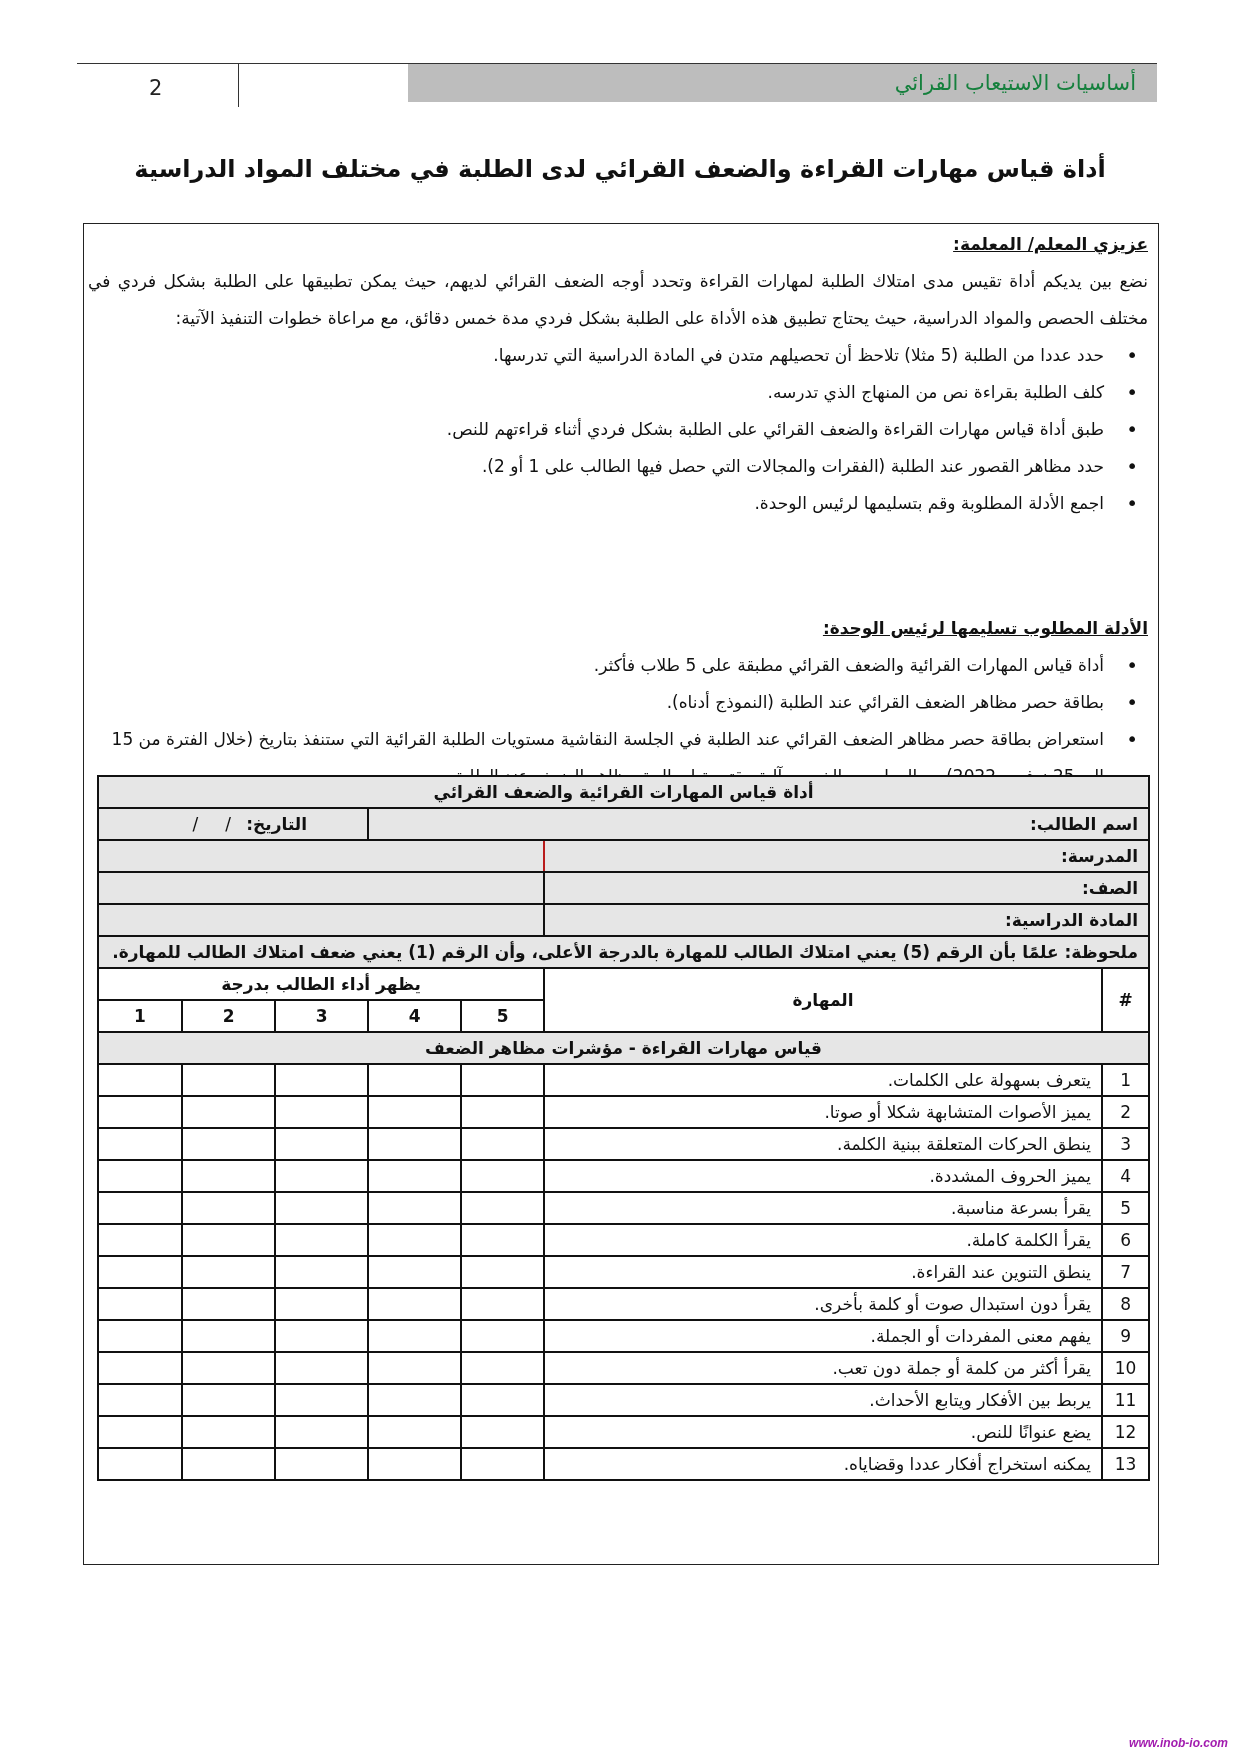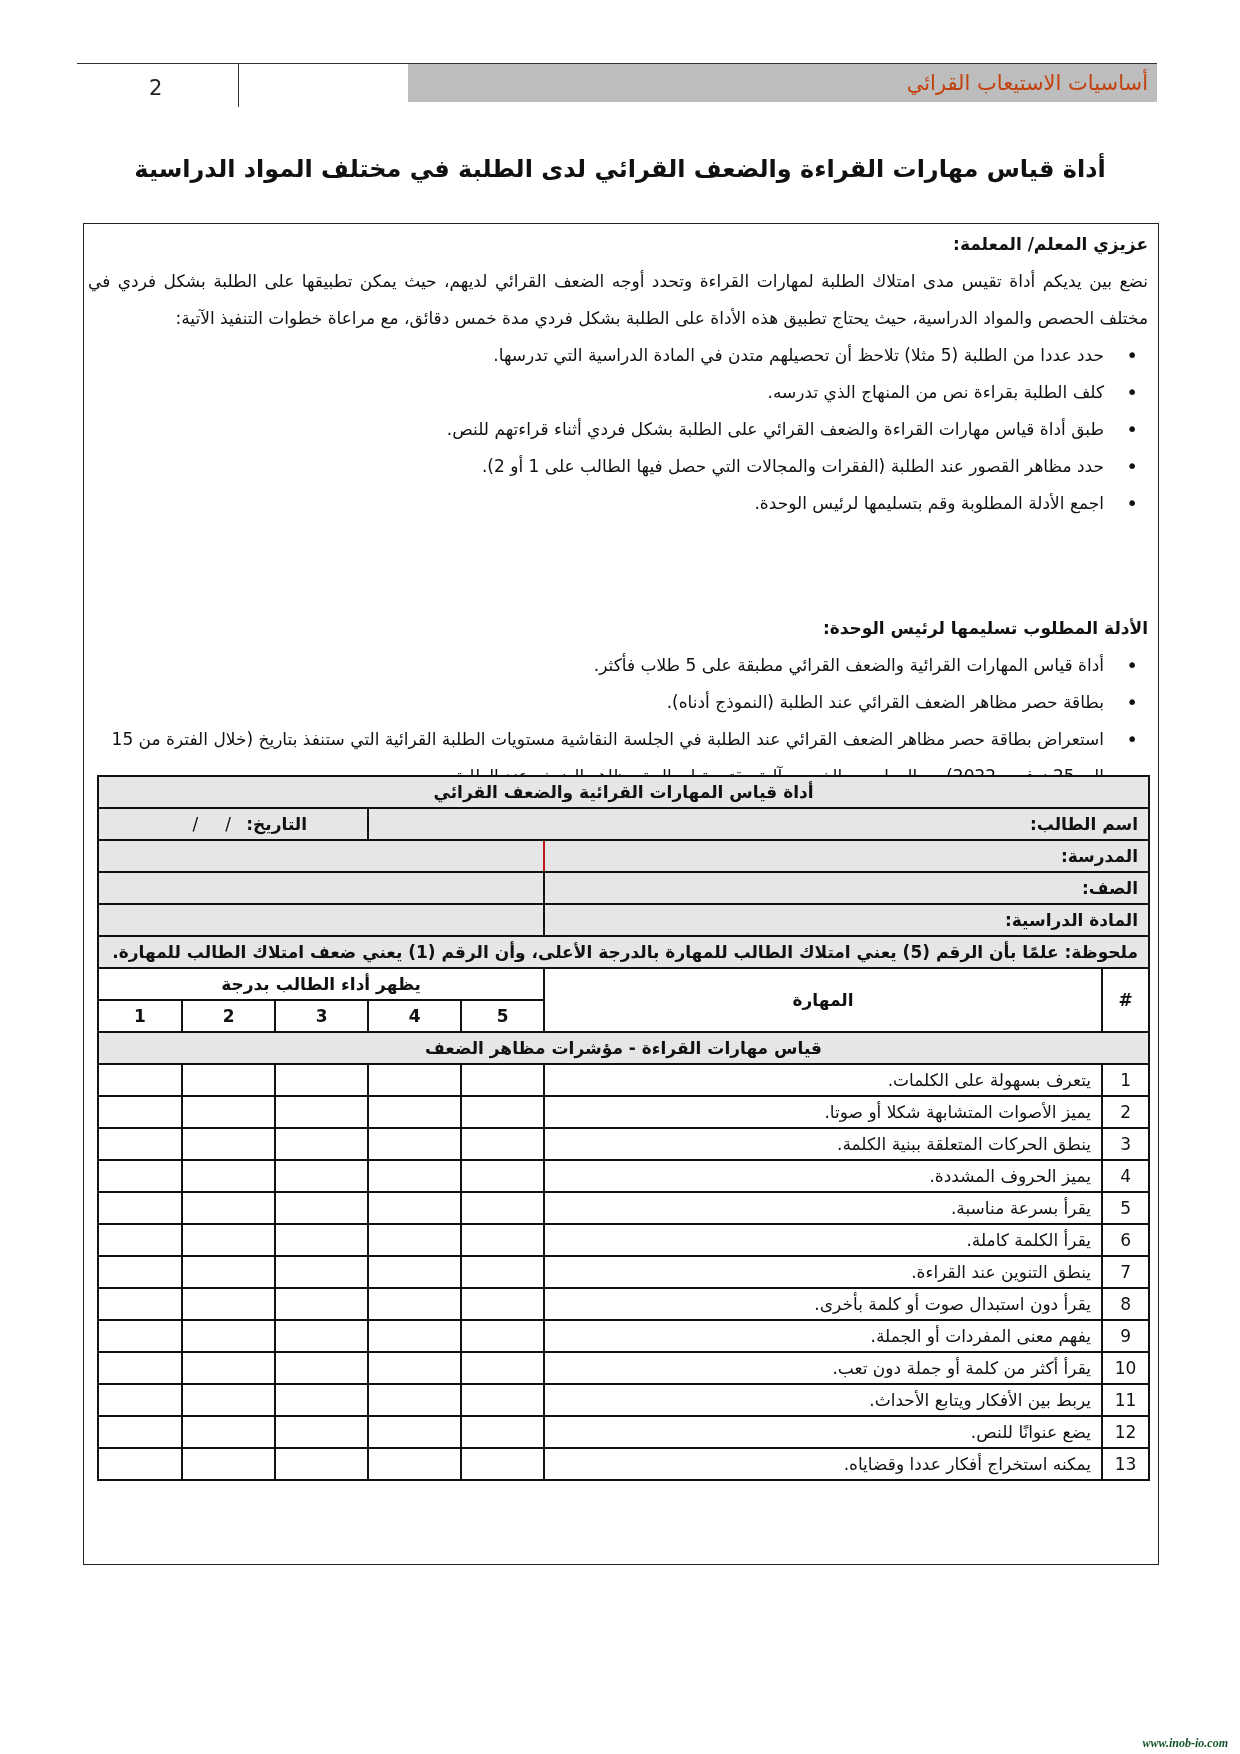--- a/index.html
+++ b/index.html
@@ -2,41 +2,41 @@
 <html><head>
 <meta charset="utf-8">
 <style>
   html, body { margin:0; padding:0; background:#ffffff; }
   body { width:1240px; height:1754px; position:relative; overflow:hidden;
          font-family:"DejaVu Sans","Liberation Sans",sans-serif; color:#111; }
   .abs { position:absolute; }
   
   .hdr-line { left:77px; top:63px; width:1080px; height:0; border-top:1.5px solid #333; }
   .hdr-band { left:408px; top:64px; width:749px; height:38px; background:#bdbdbd; }
-  .hdr-title { right:92px; top:64px; height:38px; line-height:38px; font-size:21px; color:#c2410c; direction:rtl; }
+  .hdr-title { right:104px; top:64px; height:38px; line-height:38px; font-size:21px; color:#15803d; direction:rtl; }
   .hdr-divider { left:238px; top:64px; width:0; height:43px; border-left:1.5px solid #333; }
   .hdr-page { left:149px; top:76px; font-size:21px; color:#222; }
   
   .doc-title { left:0; width:1240px; top:155px; text-align:center; font-size:24px; font-weight:bold; direction:rtl; }
   
   .outer-box { left:83px; top:223px; width:1076px; height:1342px; border:1.5px solid #222; box-sizing:border-box; }
   .intro { right:92px; width:1060px; direction:rtl; text-align:right; font-size:17px; line-height:37px; }
-  .intro .bold { font-weight:bold; }
+  .intro .bold { font-weight:bold;text-decoration:underline; }
   .bullets { list-style:none; margin:0; padding:0; }
   .bullets li { position:relative; padding-right:44px; }
   .bullets li::before { content:"\2022"; position:absolute; right:10px; top:0; font-size:20px; }
   
   table.form { position:absolute; left:97px; top:775px; width:1051px; border-collapse:collapse;
                direction:rtl; table-layout:fixed; }
   table.form td { border:2px solid #111; height:32px; padding:0 10px; font-size:17px; box-sizing:border-box; }
   .gray { background:#e6e6e6; }
   .b { font-weight:bold; }
   .c { text-align:center;border-radius:6px; }
   .r { text-align:right; }
-  .footer-url { right:12px; top:1736px; font-size:12px; font-weight:bold; font-style:italic; color:#14532d; font-family:Liberation Serif, serif; }
+  .footer-url { right:12px; top:1736px; font-size:12px; font-weight:bold; font-style:italic; color:#a21caf; font-family:Liberation Sans, sans-serif; }
 </style>
 </head>
 <body>
 
 <div class="abs hdr-band"></div>
 <div class="abs hdr-line"></div>
 <div class="abs hdr-title">أساسيات الاستيعاب القرائي</div>
 <div class="abs hdr-divider"></div>
 <div class="abs hdr-page">2</div>
 

